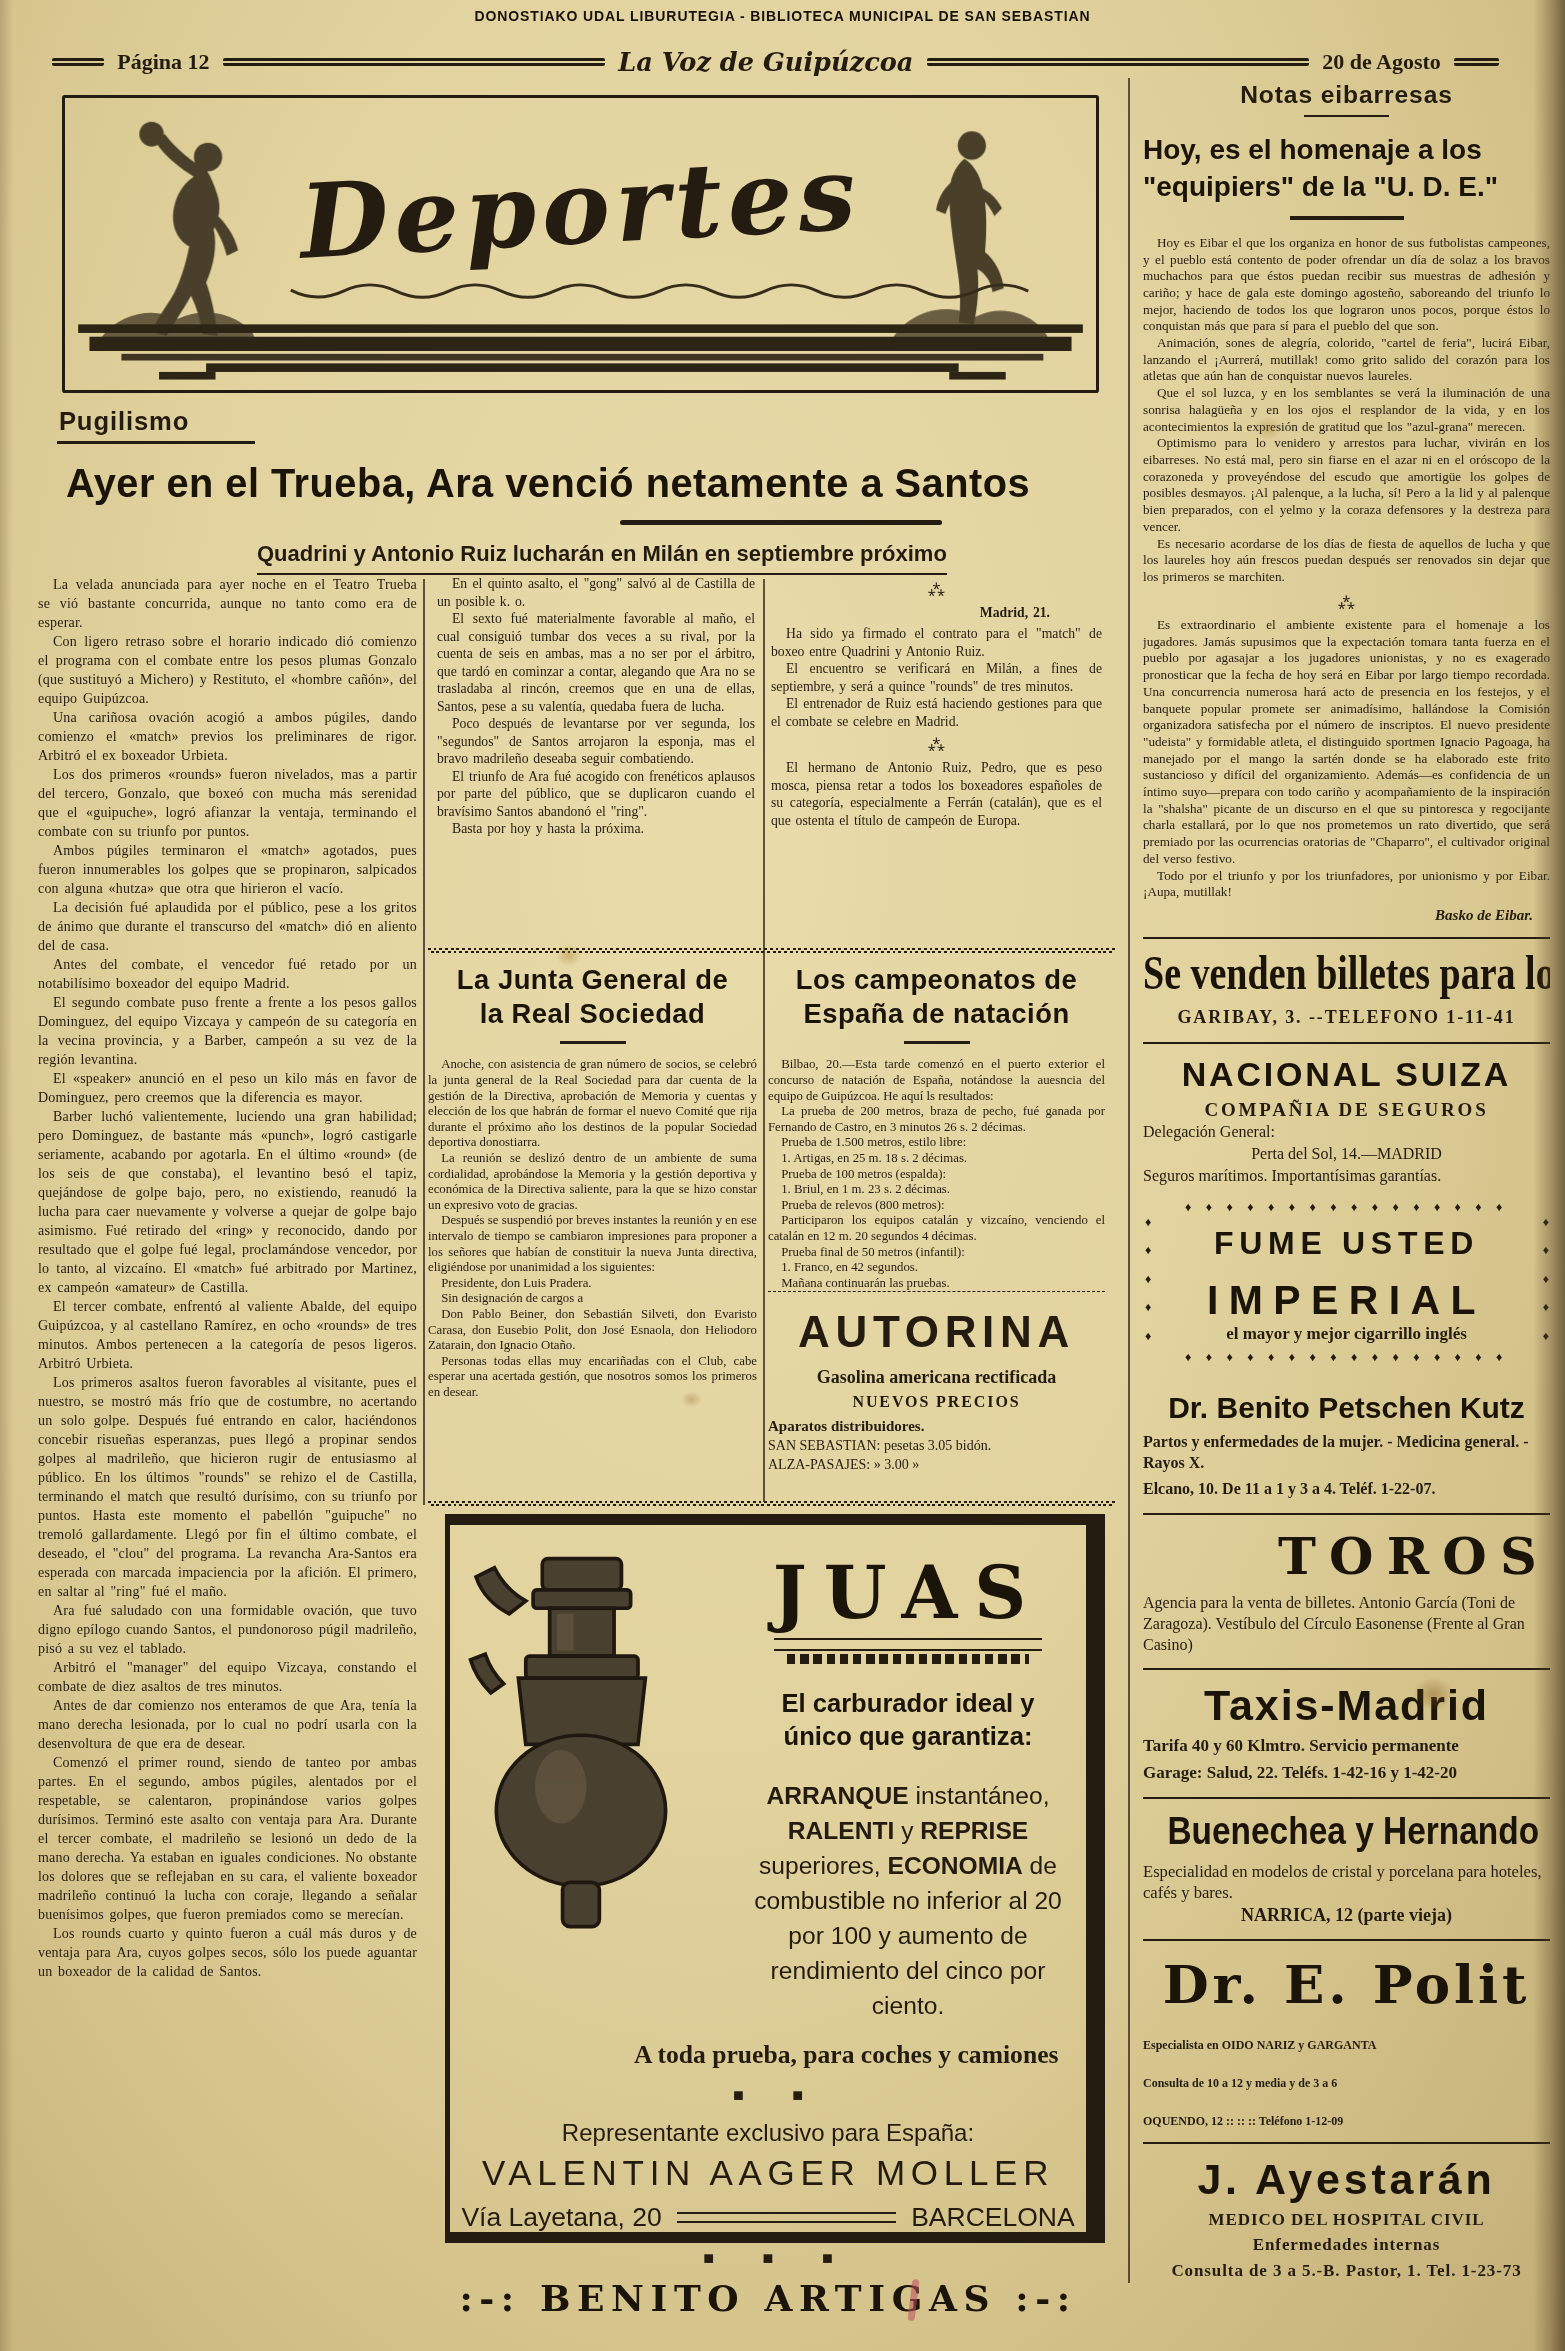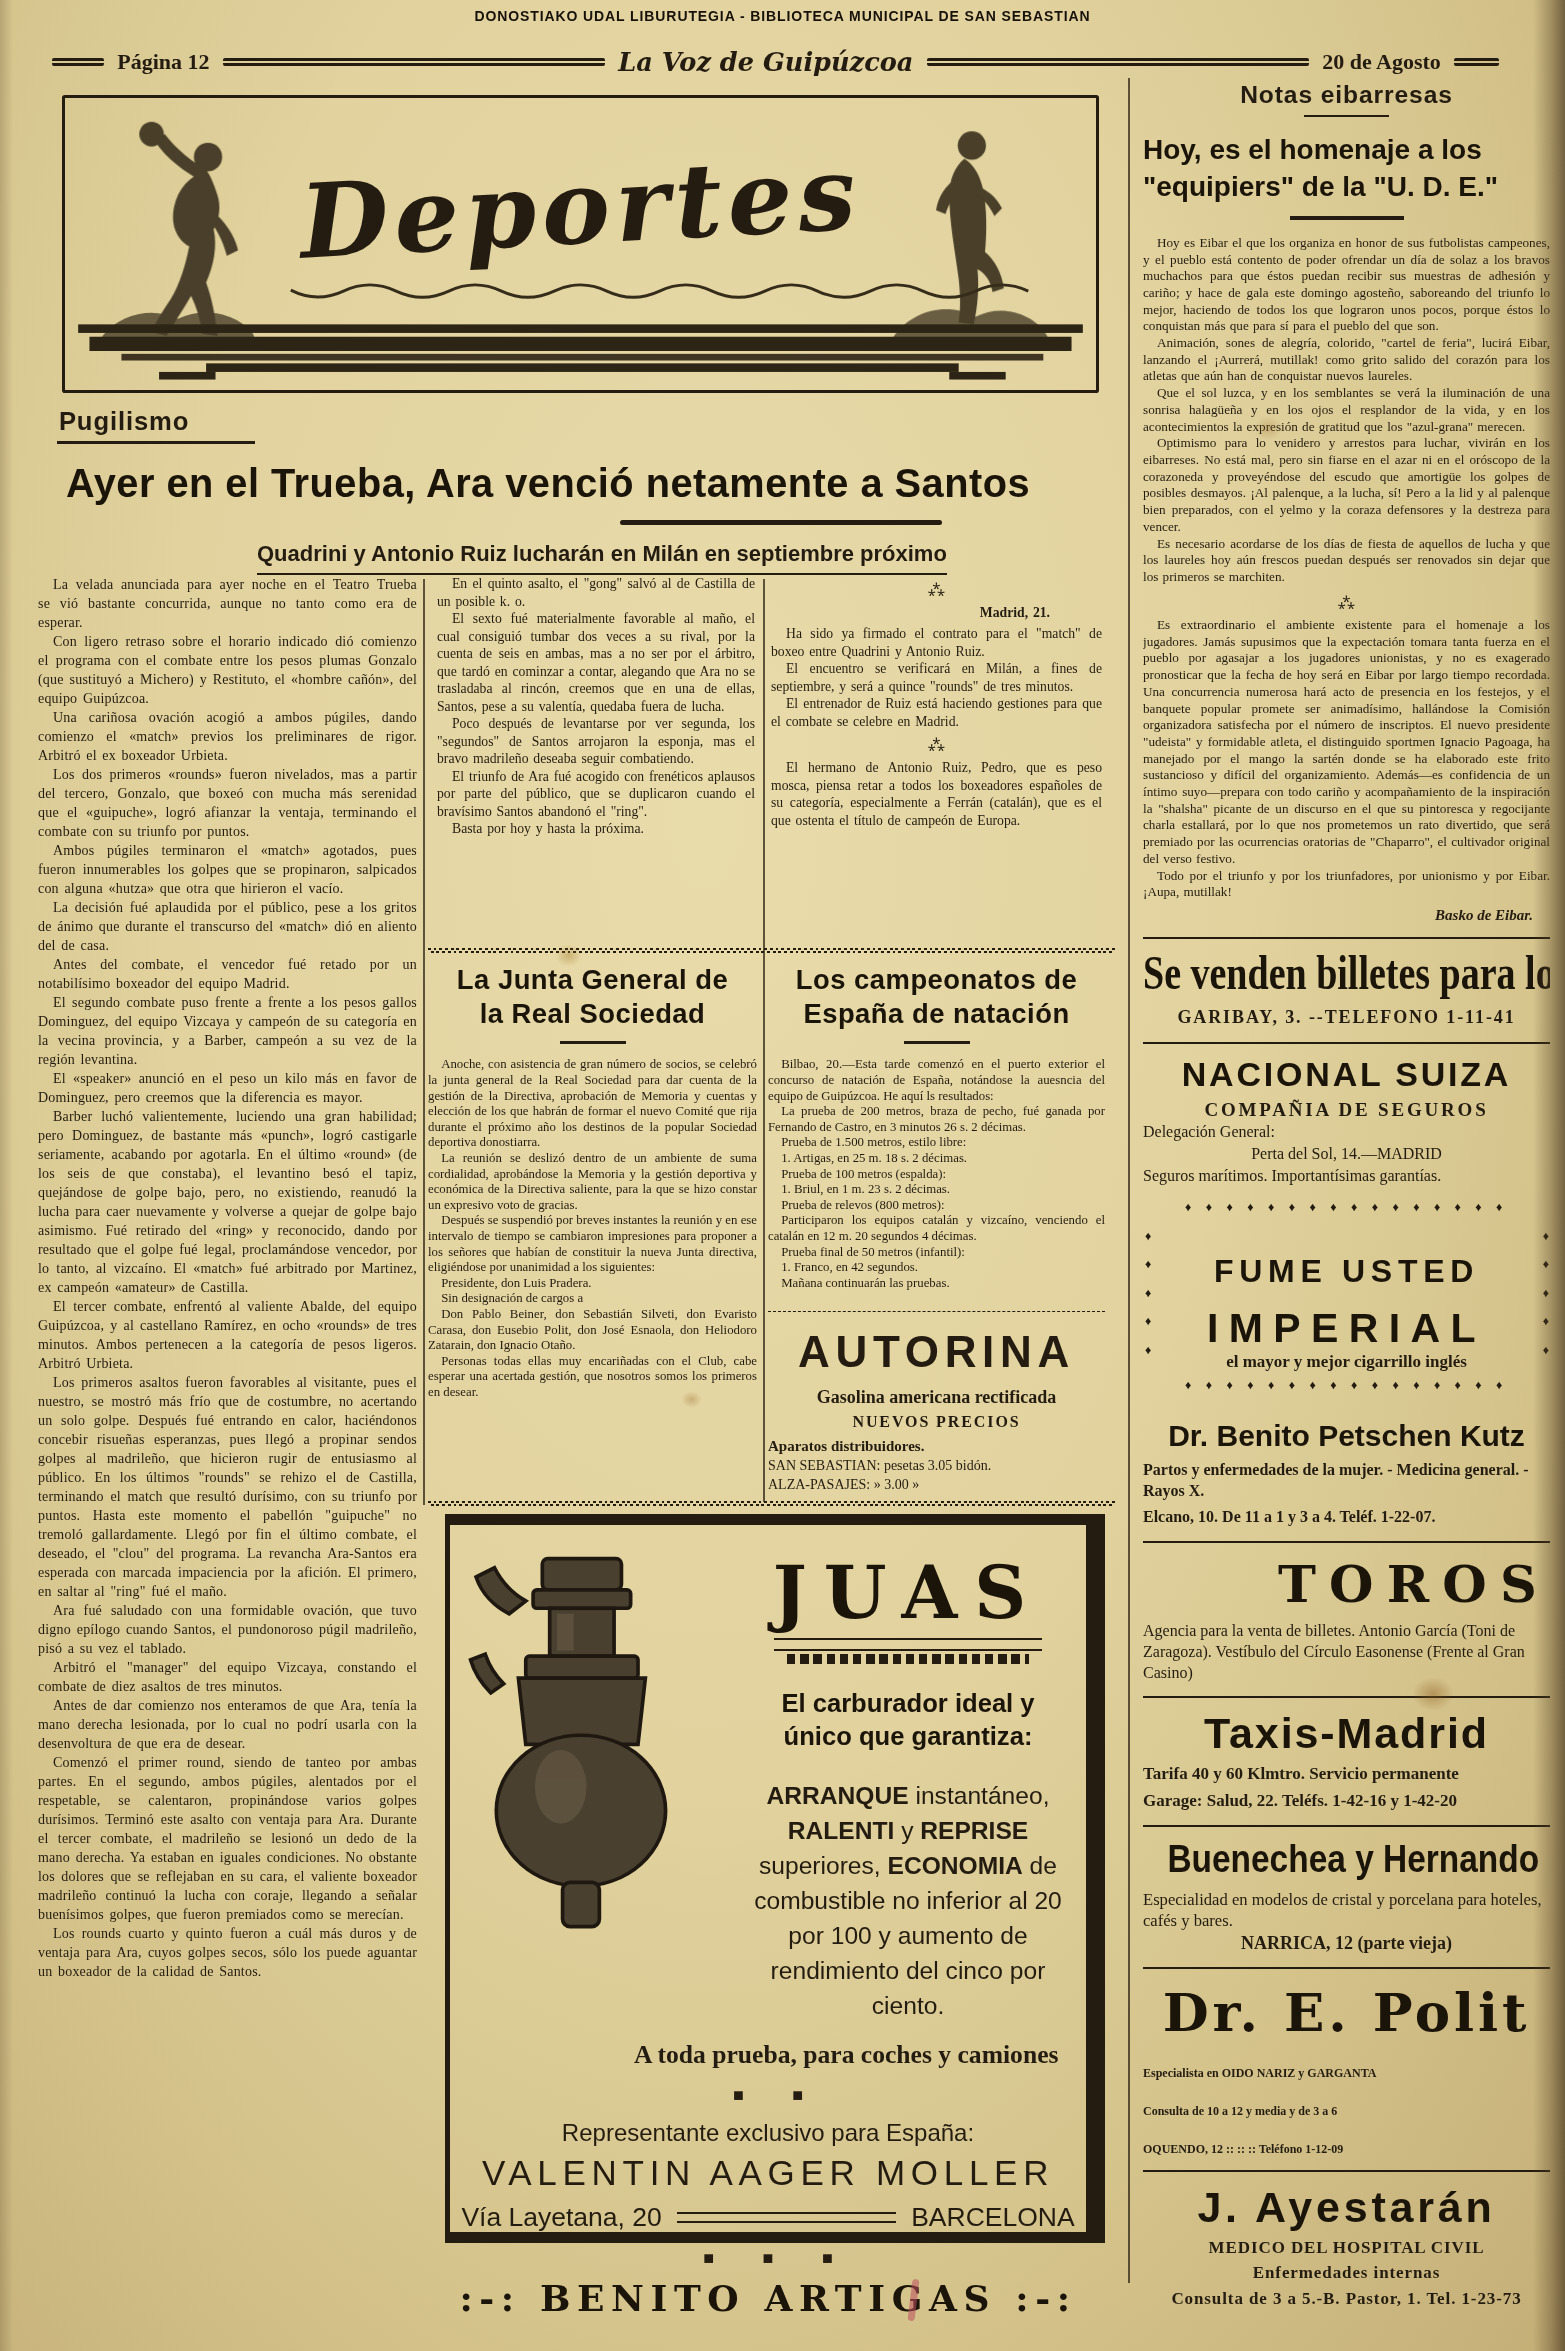--- a/index.html
+++ b/index.html
@@ -50,21 +50,21 @@
 
   .subart{position:absolute;top:963px;}
   #junta{left:428px;width:329px;}
   #natacion{left:768px;width:337px;}
   .subart h2{font-family:"Liberation Sans",sans-serif;font-weight:bold;font-size:27.4px;
     text-align:center;margin:0;line-height:34px;letter-spacing:0.5px;color:#1b1409;}
   .mini-rule{width:66px;height:3.8px;background:#241c10;margin:9.5px auto 13.2px;}
   .subbody{font-size:12.8px;line-height:15.6px;text-align:justify;}
   .subbody p{margin:0;text-indent:13.2px;}
 
-  .autorina{margin-top:20px;border-top:1.9px dashed #241c10;padding-top:15px;text-align:center;}
+  .autorina{margin-top:0;border-top:1.9px dashed #241c10;padding-top:15px;text-align:center;}
   .autorina .t{font-family:"Liberation Sans",sans-serif;font-weight:bold;font-size:44px;letter-spacing:5.7px;}
   .autorina .a1{font-weight:bold;font-size:18px;margin-top:9.5px;}
   .autorina .a2{font-size:16px;letter-spacing:1.9px;margin-top:4.7px;font-weight:bold;}
   .autorina .a3{font-size:15px;text-align:left;margin-top:7.6px;font-weight:bold;}
   .autorina .a4,.autorina .a5{font-size:14px;text-align:left;margin-top:2.8px;}
 
   #juas{position:absolute;left:445px;top:1514px;width:660px;height:729px;box-sizing:border-box;
     border:5.7px solid #241c10;border-top-width:11.4px;border-bottom-width:11.4px;border-right-width:19px;}
   .juas-img{position:absolute;left:3.8px;top:15px;width:276px;height:407px;}
   .juas-content{margin-left:280px;padding:24.6px 19px 0;text-align:center;}
@@ -101,21 +101,21 @@
   .ad-suiza .t{text-align:center;font-family:"Liberation Sans",sans-serif;font-weight:bold;font-size:34px;letter-spacing:2.8px;color:#1b1409;}
   .ad-suiza .s{text-align:center;font-weight:bold;font-size:19px;letter-spacing:2.8px;margin-top:4.7px;}
   .ad-suiza .l{font-size:16px;line-height:22px;}
   .ad-suiza .lc{text-align:center;}
   .fume-box{position:relative;margin-top:15px;padding:23px 28px 19px;}
   .dstrip{position:absolute;color:#241c10;font-size:12.3px;letter-spacing:5.7px;white-space:nowrap;overflow:hidden;}
   .d-top{top:-1.9px;left:3.8px;right:3.8px;text-align:center;height:15px;}
   .d-bottom{bottom:-1.9px;left:3.8px;right:3.8px;text-align:center;height:15px;}
   .d-left{left:-2.8px;top:11.4px;bottom:11.4px;writing-mode:vertical-rl;width:15px;text-align:center;}
   .d-right{right:-2.8px;top:11.4px;bottom:11.4px;writing-mode:vertical-rl;width:15px;text-align:center;}
-  .fume-l1{font-family:"Liberation Sans",sans-serif;font-weight:bold;font-size:32px;letter-spacing:5.7px;text-align:center;color:#1b1409;margin-top:28px;}
+  .fume-l1{font-family:"Liberation Sans",sans-serif;font-weight:bold;font-size:32px;letter-spacing:5.7px;text-align:center;color:#1b1409;}
   .fume-l2{font-family:"Liberation Sans",sans-serif;font-weight:bold;font-size:41px;letter-spacing:10.4px;text-align:center;margin-top:15px;color:#1b1409;}
   .fume-l3{font-weight:bold;font-size:17px;text-align:center;}
   .ad-petschen{border-top:none;margin-top:17px;}
   .ad-petschen .t{font-family:"Liberation Sans",sans-serif;font-weight:bold;font-size:30px;text-align:center;white-space:nowrap;color:#1b1409;}
   .ad-petschen .l{font-size:16px;line-height:21px;font-weight:bold;margin-top:5.7px;}
   .ad-toros .t{font-family:"DejaVu Serif",serif;font-weight:bold;font-size:51px;text-align:right;letter-spacing:13.2px;color:#1b1409;}
   .ad-toros .b{font-size:16px;line-height:21px;margin-top:5.7px;}
   .ad-taxis .t{font-family:"Liberation Sans",sans-serif;font-weight:bold;font-size:43px;text-align:center;letter-spacing:1.9px;color:#1b1409;}
   .ad-taxis .l{font-weight:bold;font-size:17px;line-height:23px;margin-top:3.8px;}
   .ad-buenechea .t{font-family:"Liberation Sans",sans-serif;font-weight:bold;font-size:38px;text-align:center;

